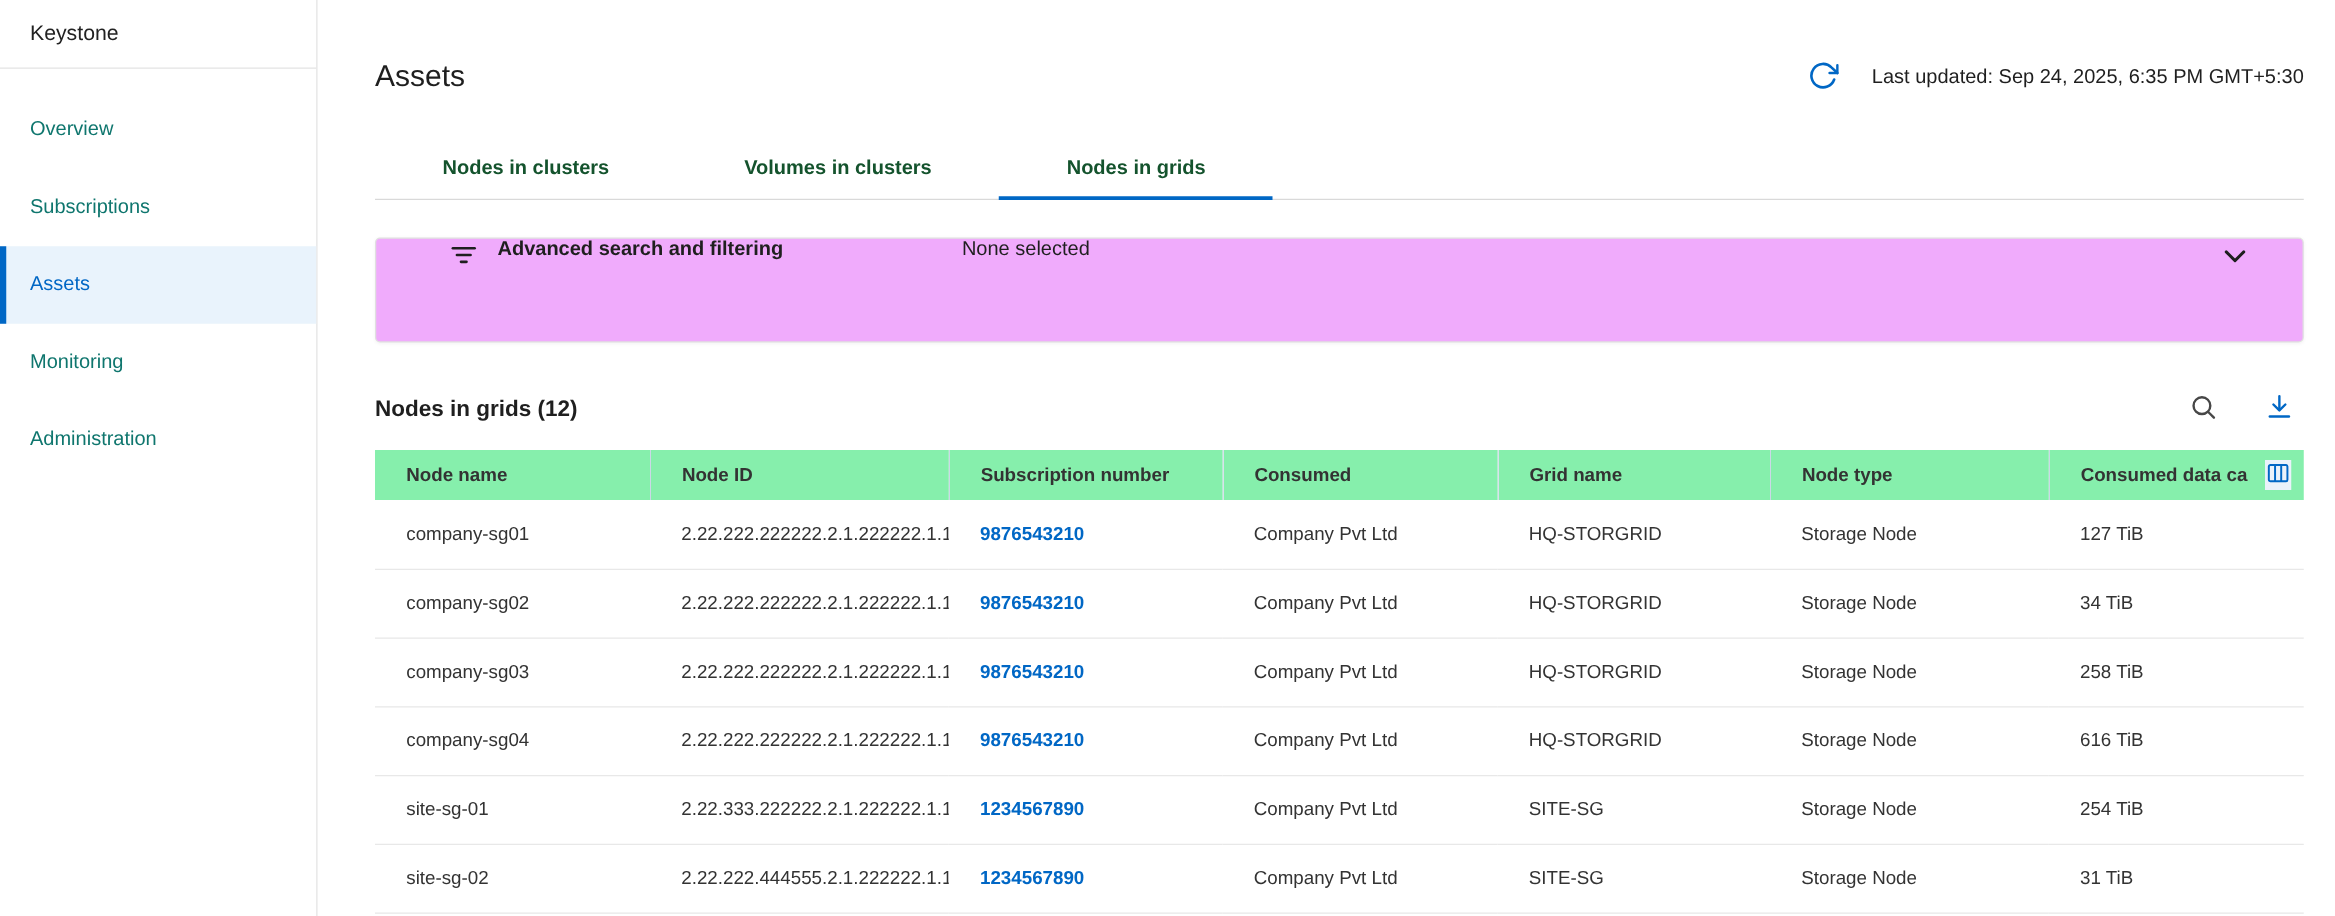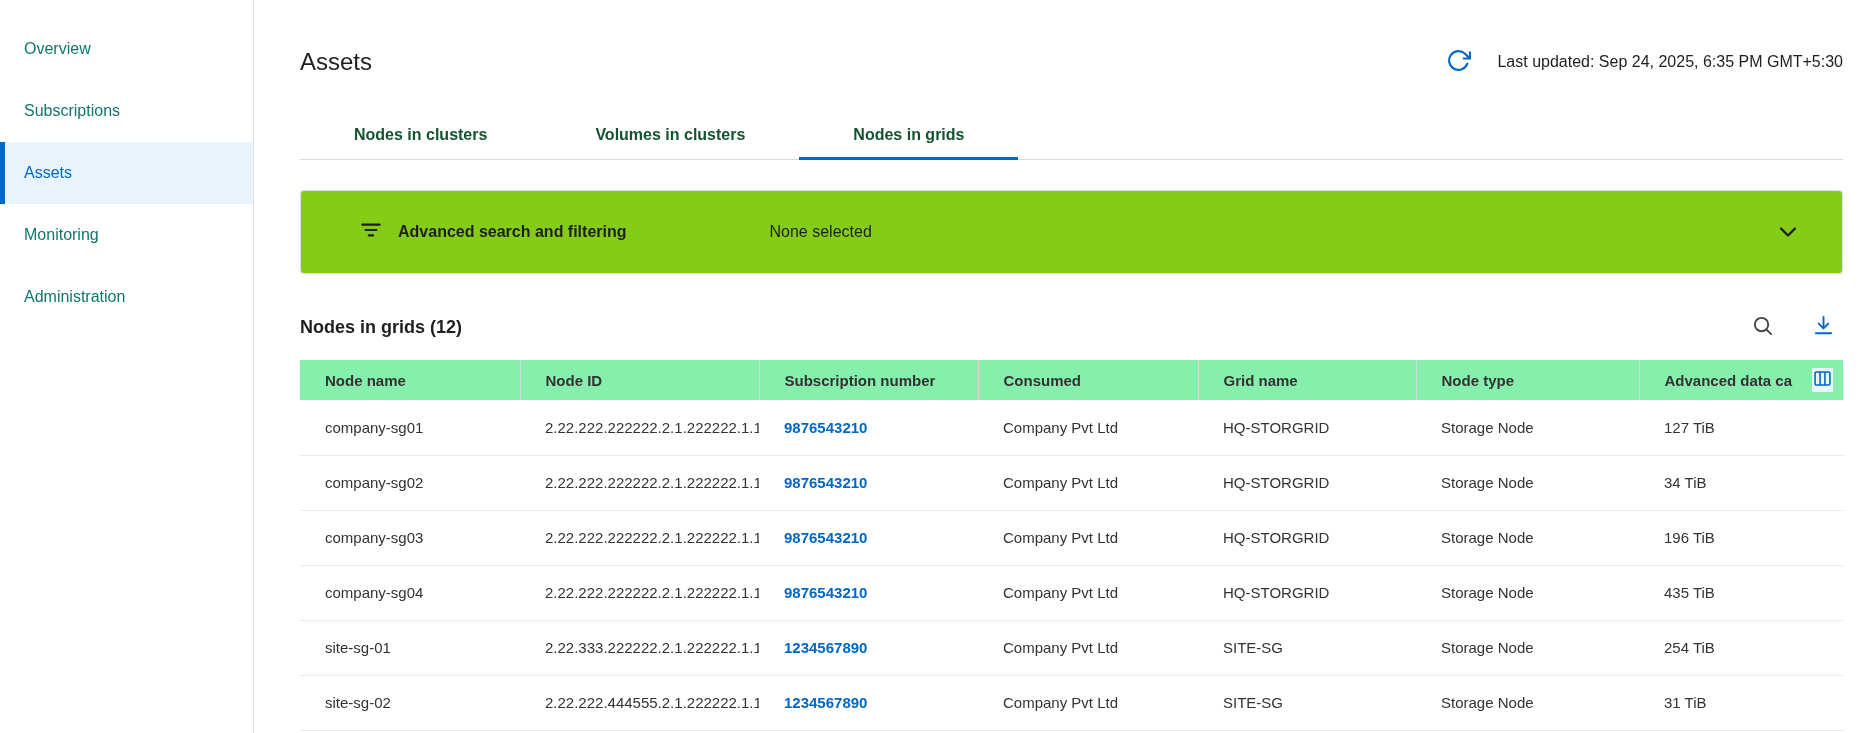--- a/index.html
+++ b/index.html
@@ -26,22 +26,22 @@
   .updated-text { font-size:16px; color:#1f1f1f; }
   .icon-btn { background:none; border:none; cursor:pointer; display:flex; align-items:center; }
 
   .tabs { display:flex; margin-top:50px; border-bottom:1px solid #D9D9D9; }
   .tab { padding:0 54px 15px; font-size:16px; font-weight:700; color:#14532d;
     cursor:pointer; position:relative; white-space:nowrap; }
   .tab.active::after { content:""; position:absolute; left:0; right:0; bottom:-1px;
     height:3px; background:#0067C5; }
 
   .adv { margin-top:30px; height:84px; border:1px solid #E0E0E0; border-radius:4px;
-    display:flex; align-items:center; padding:0 40px 0 57px;
-    box-shadow:0 1px 3px rgba(0,0,0,.05); cursor:pointer; background:#84cc16; }
+    display:flex; align-items:flex-start; padding:0 40px 0 57px;
+    box-shadow:0 1px 3px rgba(0,0,0,.05); cursor:pointer; background:#f0abfc; }
   .adv-label { font-size:16px; font-weight:700; margin-left:14px; color:#1f1f1f; }
   .adv-selected { font-size:16px; margin-left:95px; color:#1f1f1f;padding-left:48px; }
   .adv-chevron { margin-left:auto; display:flex; }
 
   .section-head { display:flex; align-items:center; justify-content:space-between; margin-top:40px; }
   .section-title { font-size:18px; font-weight:700; color:#1f1f1f; }
   .section-actions { display:flex; align-items:center; gap:38px; padding-right:8px; }
 
   table { width:100%; border-collapse:collapse; table-layout:fixed; margin-top:20px; }
   thead th { background:#86efac; height:40px; text-align:left; font-size:15px; font-weight:700;
@@ -52,20 +52,21 @@
   .link { color:#0067C5; font-weight:700; cursor:pointer; text-decoration:none; }
   .cols-btn { position:absolute; right:10px; top:50%; transform:translateY(-50%);
     background:#EAF2FA; border:none; cursor:pointer; display:flex; }
 </style>
 </head>
 <body>
 
 <div class="app">
 
   <aside class="sidebar">
+    <div class="sidebar-title">Keystone</div>
     <nav class="nav">
       <div class="nav-item">
         <span>Overview</span>
       </div>
       <div class="nav-item">
         <span>Subscriptions</span>
       </div>
       <div class="nav-item active">
         <span>Assets</span>
       </div>
@@ -159,21 +160,21 @@
       </colgroup>
       <thead>
         <tr>
           <th>Node name</th>
           <th>Node ID</th>
           <th>Subscription number</th>
           <th>Consumed</th>
           <th>Grid name</th>
           <th>Node type</th>
           <th>
-            <span>Advanced data ca</span>
+            <span>Consumed data ca</span>
             <button class="cols-btn">
               <span>
                 <svg viewBox="0 0 24 24" width="21" height="21" fill="none" stroke="#0067C5" stroke-width="1.8">
                   <rect x="3.5" y="4.5" width="17" height="15" rx="1.5"></rect>
                   <line x1="9.2" y1="4.5" x2="9.2" y2="19.5"></line>
                   <line x1="14.8" y1="4.5" x2="14.8" y2="19.5"></line>
                 </svg>
               </span>
             </button>
           </th>
@@ -198,30 +199,30 @@
           <td>Storage Node</td>
           <td>34 TiB</td>
         </tr>
         <tr>
           <td>company-sg03</td>
           <td>2.22.222.222222.2.1.222222.1.1.1.3</td>
           <td><a class="link">9876543210</a></td>
           <td>Company Pvt Ltd</td>
           <td>HQ-STORGRID</td>
           <td>Storage Node</td>
-          <td>196 TiB</td>
+          <td>258 TiB</td>
         </tr>
         <tr>
           <td>company-sg04</td>
           <td>2.22.222.222222.2.1.222222.1.1.1.4</td>
           <td><a class="link">9876543210</a></td>
           <td>Company Pvt Ltd</td>
           <td>HQ-STORGRID</td>
           <td>Storage Node</td>
-          <td>435 TiB</td>
+          <td>616 TiB</td>
         </tr>
         <tr>
           <td>site-sg-01</td>
           <td>2.22.333.222222.2.1.222222.1.1.1.1</td>
           <td><a class="link">1234567890</a></td>
           <td>Company Pvt Ltd</td>
           <td>SITE-SG</td>
           <td>Storage Node</td>
           <td>254 TiB</td>
         </tr>

